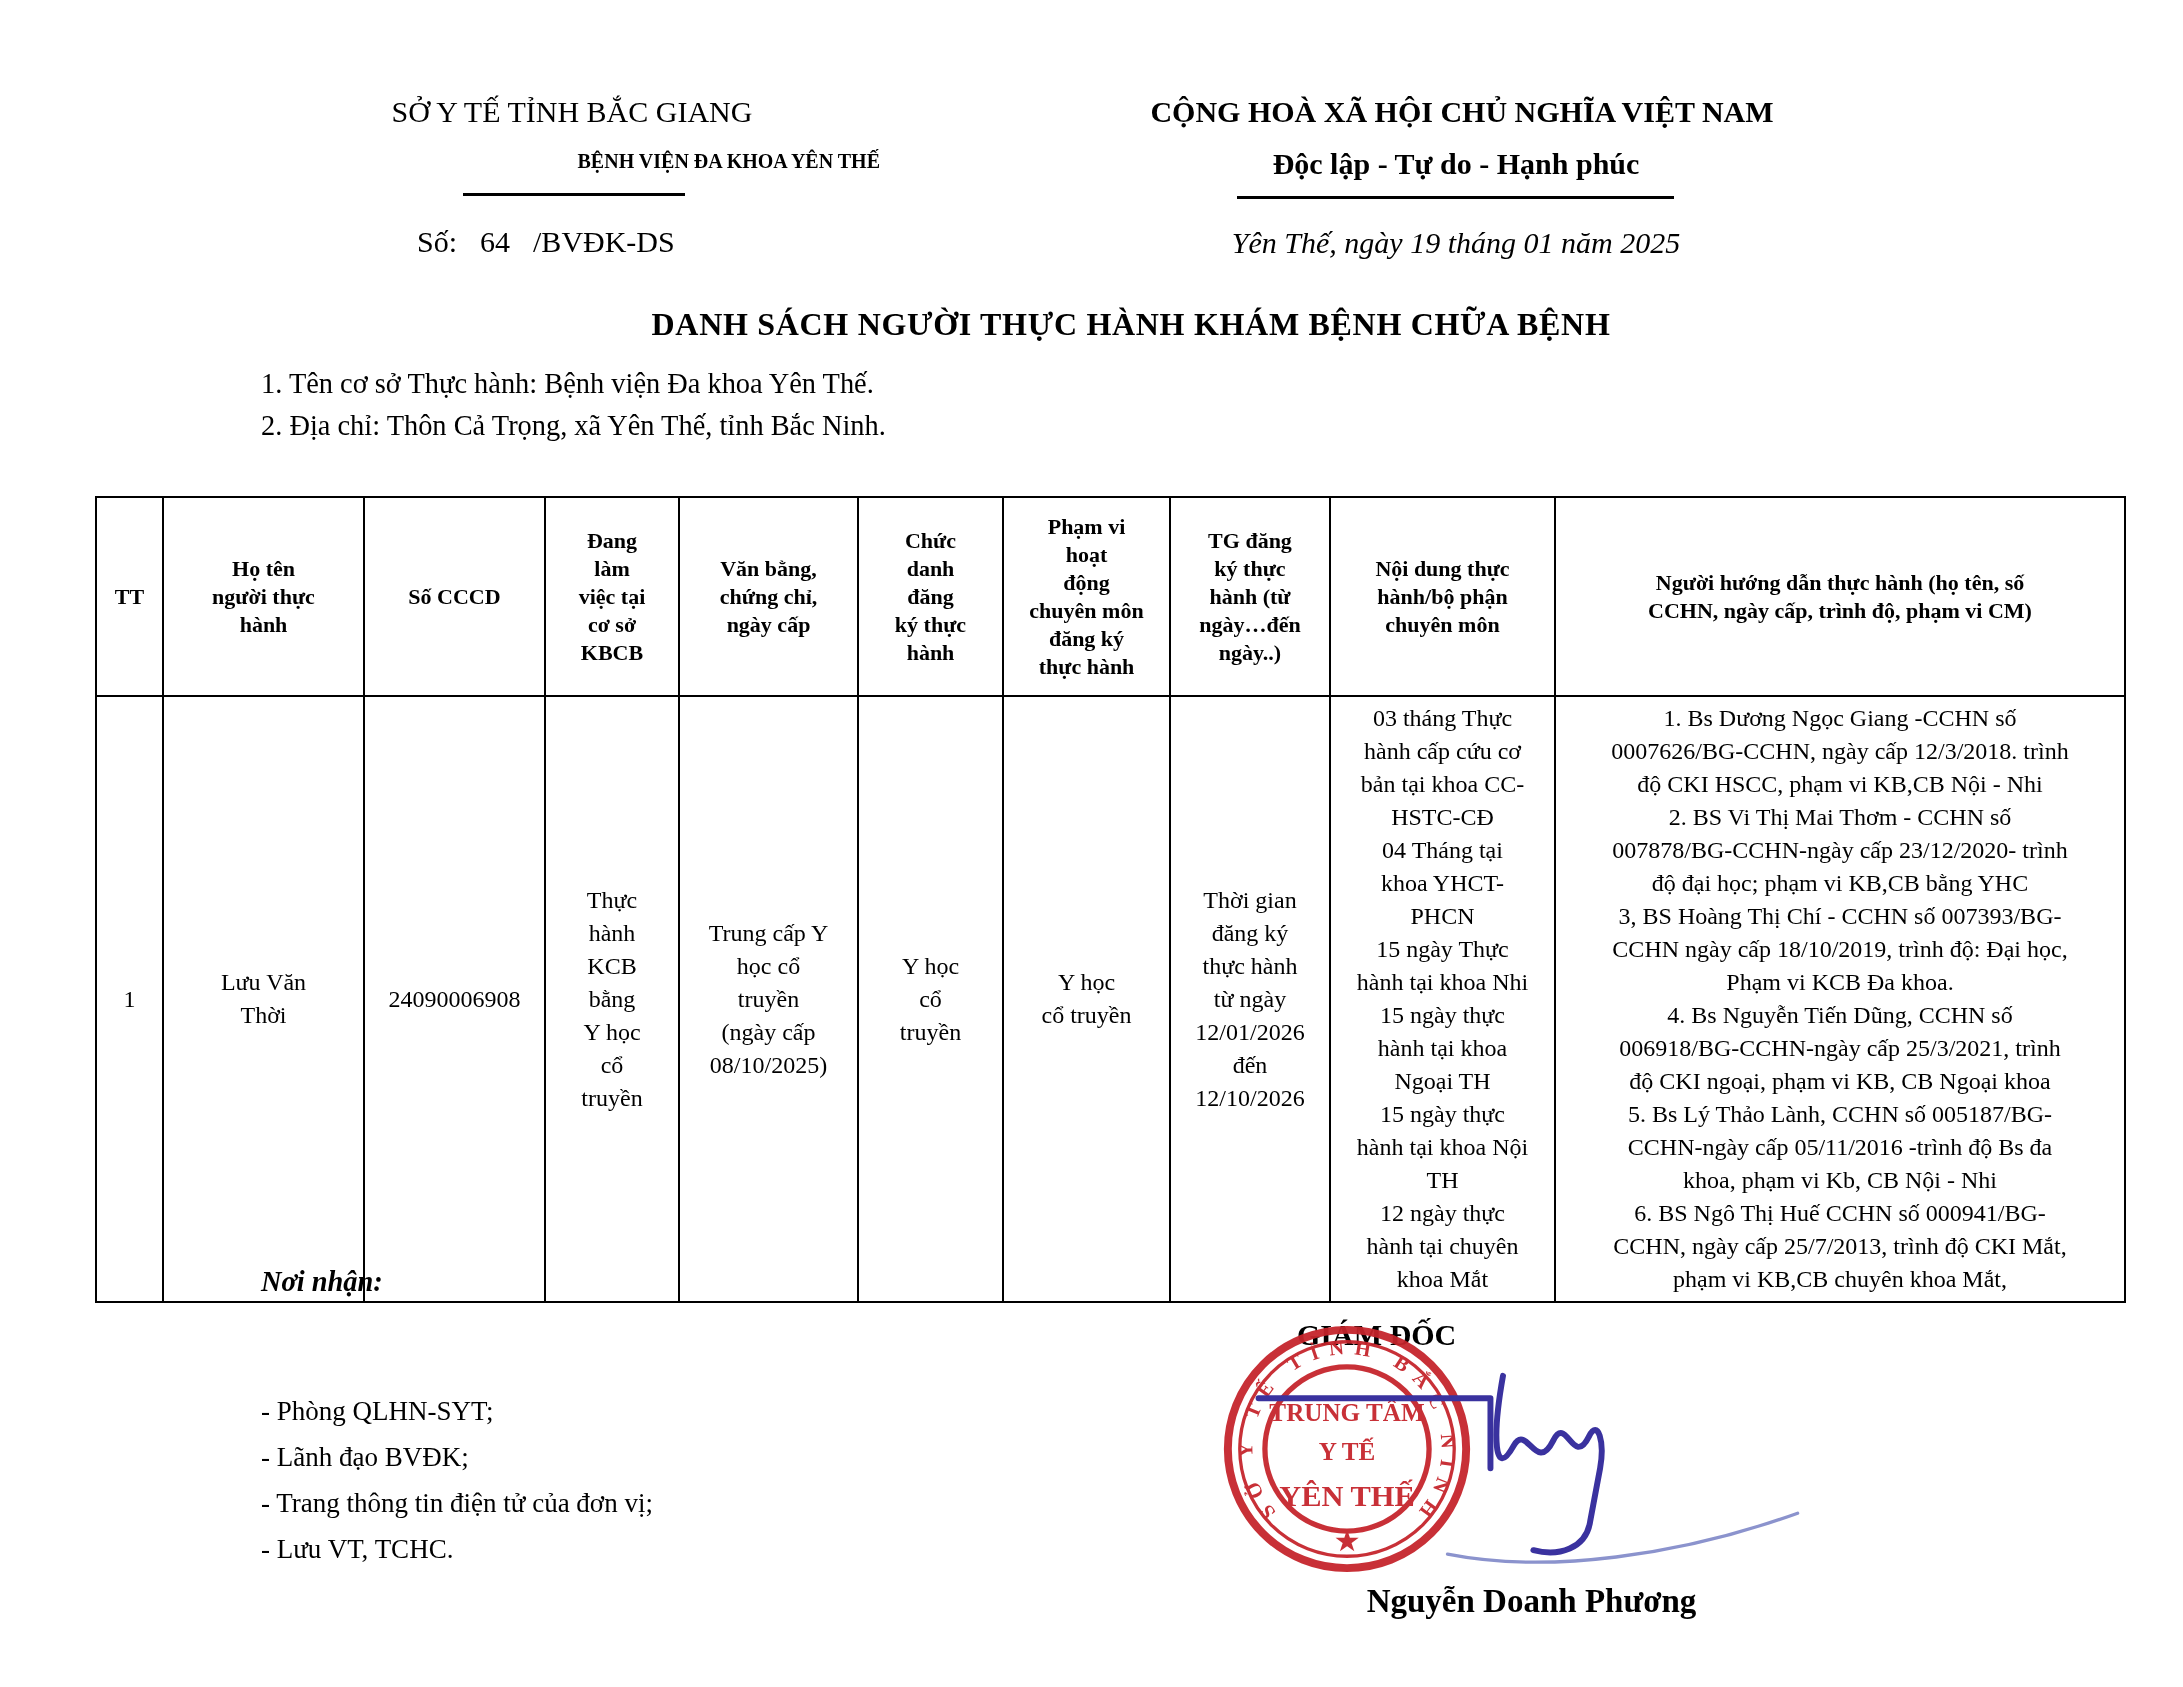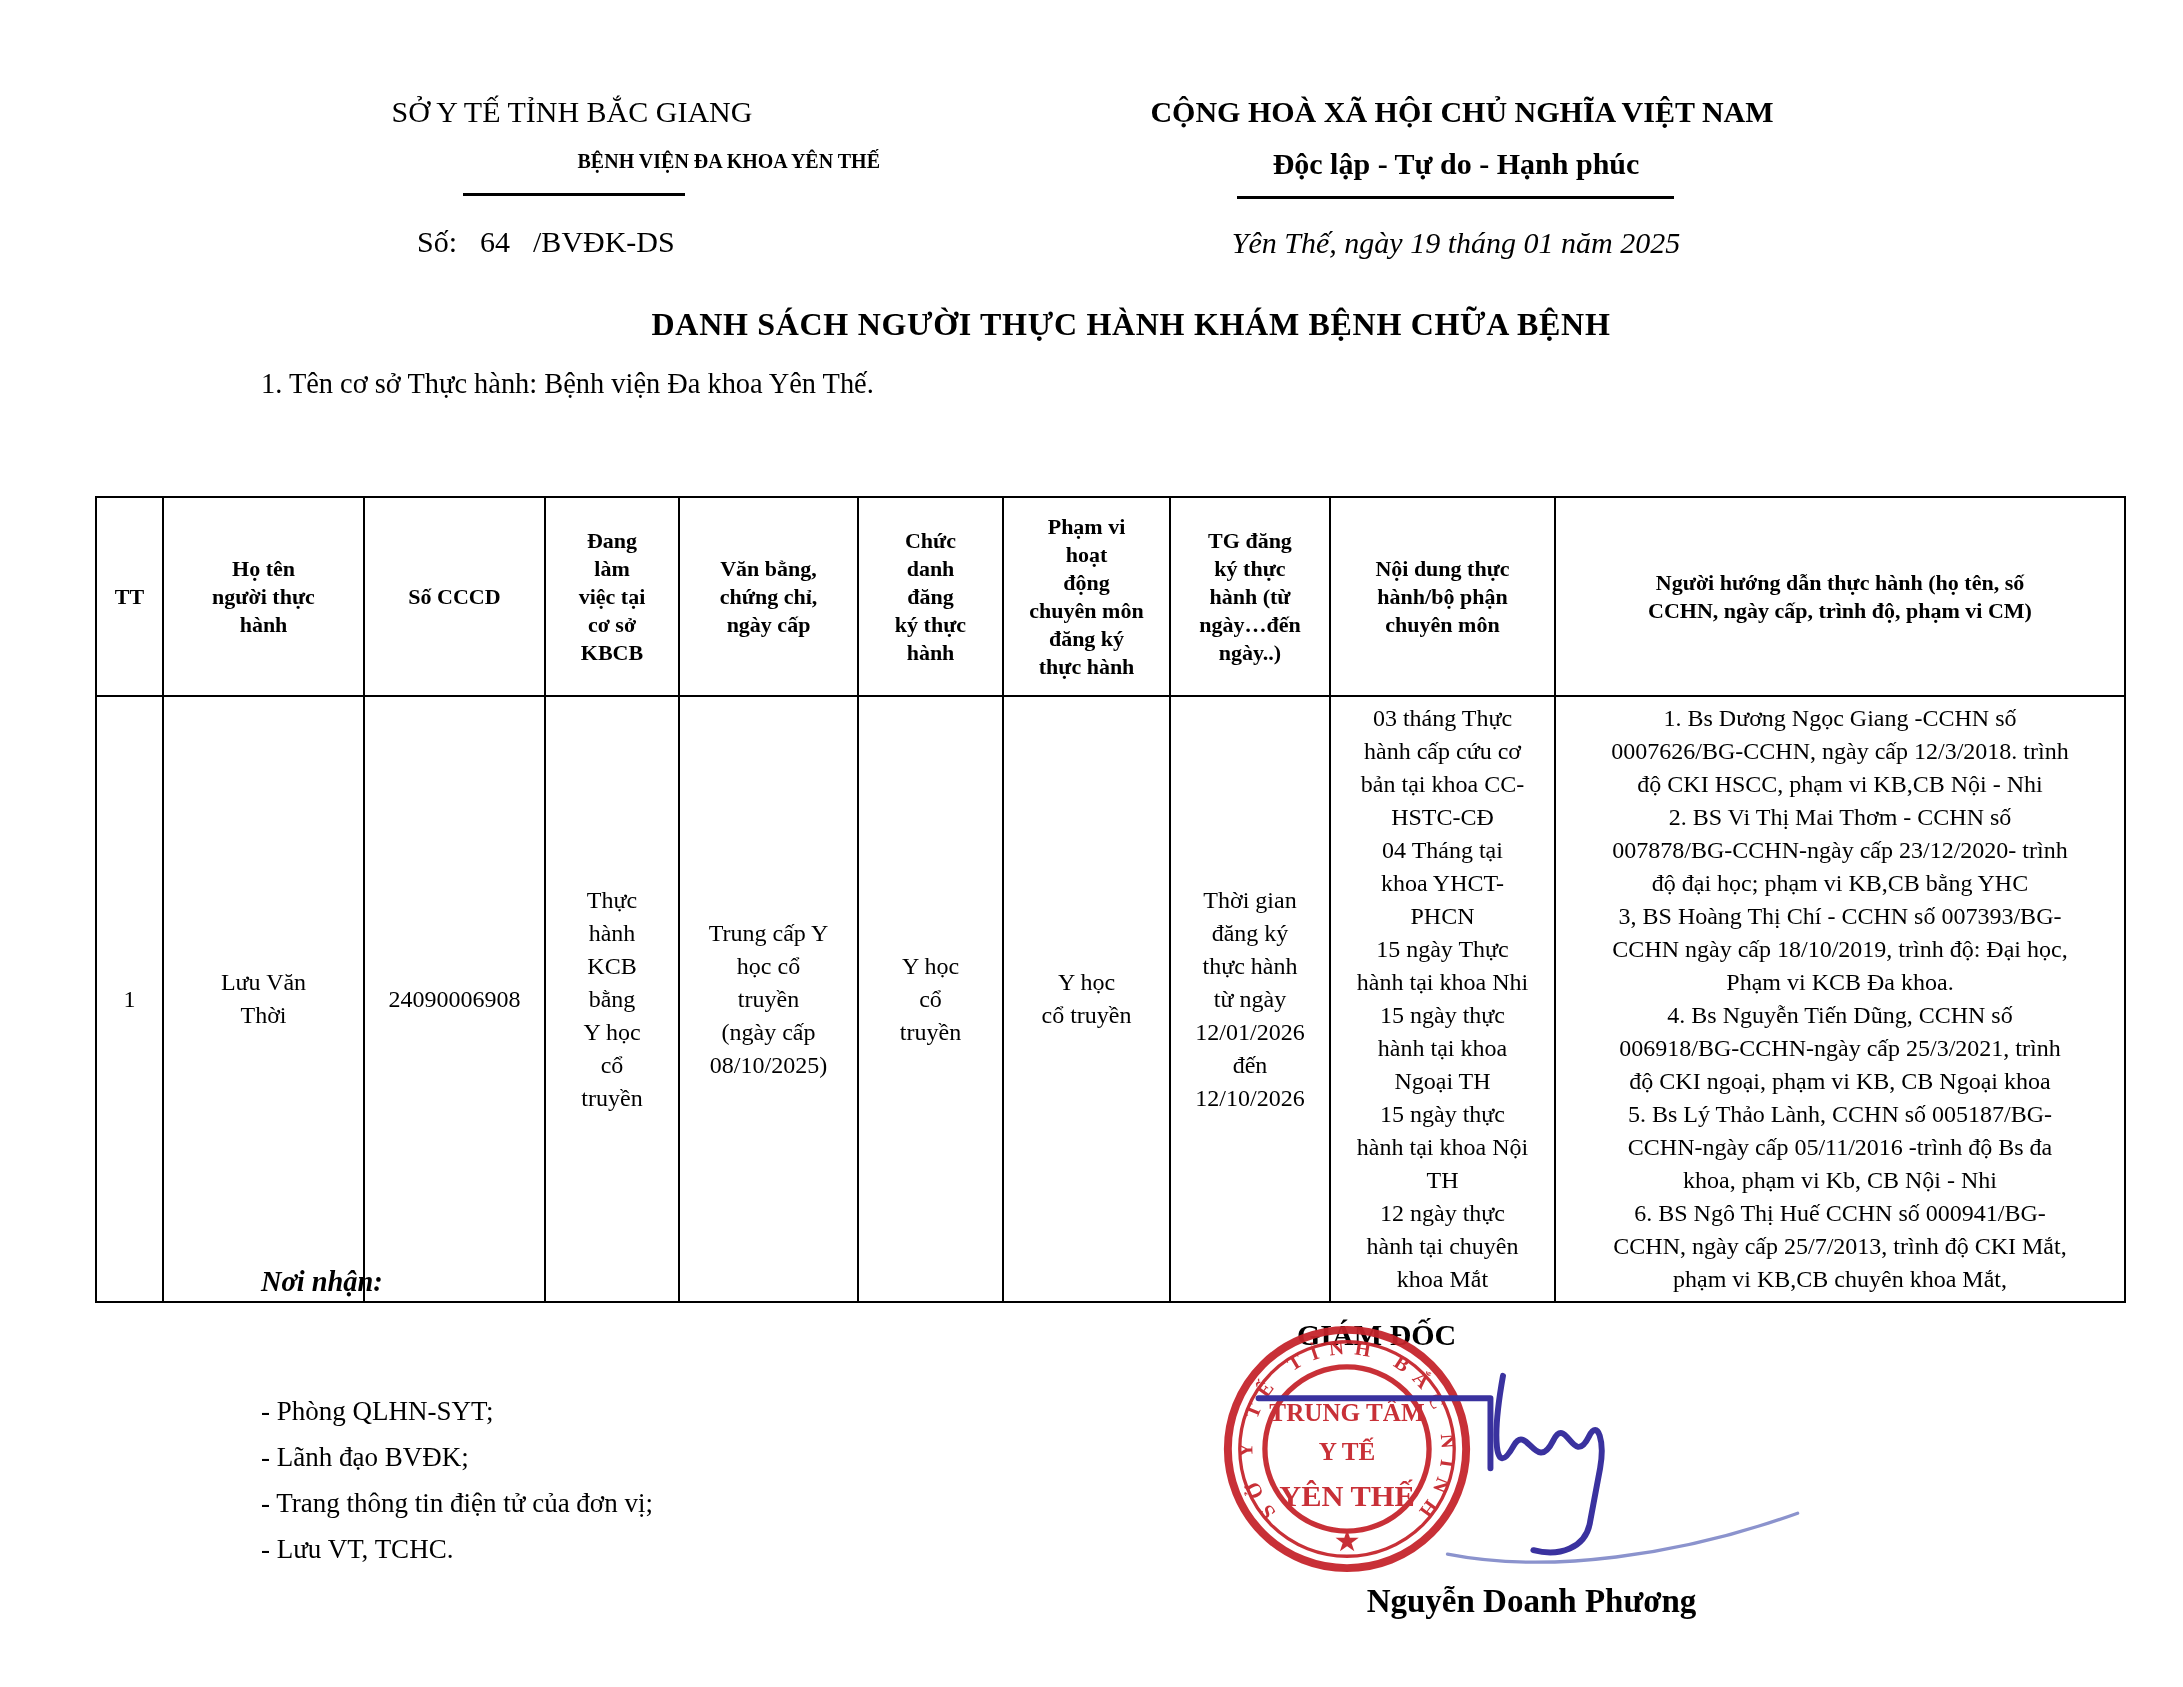--- a/index.html
+++ b/index.html
@@ -62,20 +62,21 @@
 
   <div class="abs nat-line1">CỘNG HOÀ XÃ HỘI CHỦ NGHĨA VIỆT NAM</div>
   <div class="abs nat-line2">Độc lập - Tự do - Hạnh phúc</div>
   <div class="abs nat-rule"></div>
   <div class="abs place-date">Yên Thế, ngày 19 tháng 01 năm 2025</div>
 
   <div class="abs doc-title">DANH SÁCH NGƯỜI THỰC HÀNH KHÁM BỆNH CHỮA BỆNH</div>
 
   <div class="abs intro">
     <div>1. Tên cơ sở Thực hành: Bệnh viện Đa khoa Yên Thế.</div>
+    <div>2. Địa chỉ: Thôn Cả Trọng, xã Yên Thế, tỉnh Bắc Ninh.</div>
   </div>
 
   <table class="main">
     <colgroup>
       <col style="width:67px">
         <col style="width:201px">
         <col style="width:181px">
       <col style="width:134px">
         <col style="width:179px">
         <col style="width:145px">

